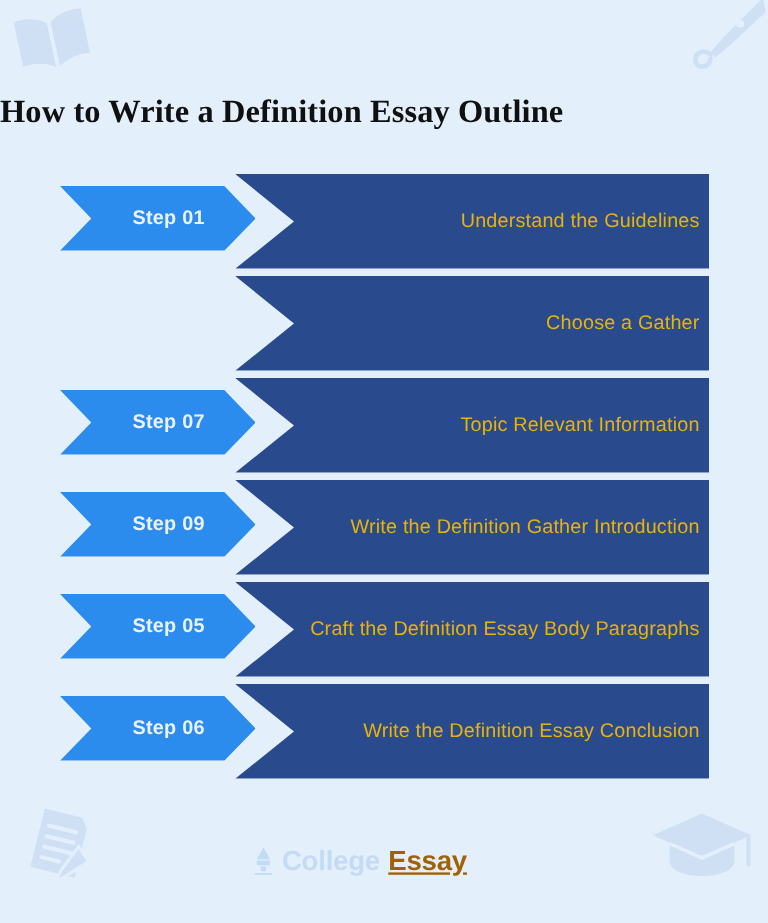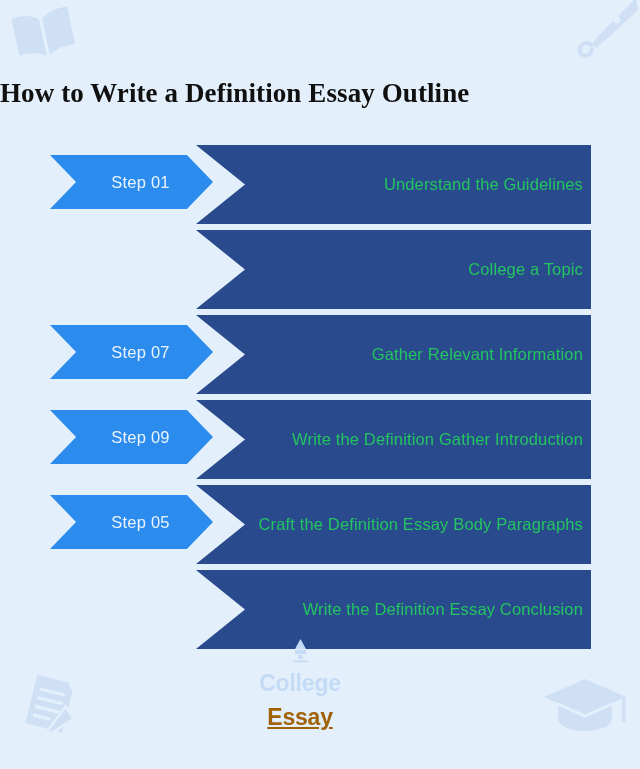--- a/index.html
+++ b/index.html
@@ -60,21 +60,21 @@
     -webkit-clip-path: polygon(0 0, 100% 0, 100% 100%, 0 100%, 12.4% 50%);
     clip-path: polygon(0 0, 100% 0, 100% 100%, 0 100%, 12.4% 50%);
     display: flex;
     align-items: center;
     justify-content: flex-end;
     box-sizing: border-box;
     padding-right: 8px;
   }
 
   .dark-label {
-    color: #22c55e;
+    color: #eab308;
     font-size: 16.5px;
     letter-spacing: 0.15px;
     white-space: nowrap;
   }
 
   .light-chevron {
     position: absolute;
     left: 50px;
     top: 15px;
     width: 163px;
@@ -88,32 +88,32 @@
     box-sizing: border-box;
     padding-left: 22px;
     padding-right: 4px;
   }
 
   .light-label {
     color: #eaf3fd;
     font-size: 16.5px;
     letter-spacing: 0.2px;
     white-space: nowrap;
+    font-weight: bold;
   }
 
   .logo {
     position: absolute;
     bottom: 38px;
     left: 0;
     width: 600px;
     display: flex;
     align-items: center;
     justify-content: center;
     gap: 7px;
-    flex-direction: column;
   }
   .logo-text {
     font-size: 23px;
     font-weight: bold;
     letter-spacing: -0.2px;
   }
   .logo-college { color: #c3dbf5; }
   .logo-essay   { color: #a16207; text-decoration: underline; }
 </style>
 </head>
@@ -177,27 +177,27 @@
     <div class="dark-bar">
       <span class="dark-label">Understand the Guidelines</span>
     </div>
     <div class="light-chevron">
       <span class="light-label">Step 01</span>
     </div>
   </div>
 
   <div class="step-row">
     <div class="dark-bar">
-      <span class="dark-label">College a Topic</span>
-    </div>
-  </div>
-
-  <div class="step-row">
-    <div class="dark-bar">
-      <span class="dark-label">Gather Relevant Information</span>
+      <span class="dark-label">Choose a Gather</span>
+    </div>
+  </div>
+
+  <div class="step-row">
+    <div class="dark-bar">
+      <span class="dark-label">Topic Relevant Information</span>
     </div>
     <div class="light-chevron">
       <span class="light-label">Step 07</span>
     </div>
   </div>
 
   <div class="step-row">
     <div class="dark-bar">
       <span class="dark-label">Write the Definition Gather Introduction</span>
     </div>
@@ -211,20 +211,23 @@
       <span class="dark-label">Craft the Definition Essay Body Paragraphs</span>
     </div>
     <div class="light-chevron">
       <span class="light-label">Step 05</span>
     </div>
   </div>
 
   <div class="step-row">
     <div class="dark-bar">
       <span class="dark-label">Write the Definition Essay Conclusion</span>
+    </div>
+    <div class="light-chevron">
+      <span class="light-label">Step 06</span>
     </div>
   </div>
 
 </div>
 
 <div class="logo">
   <svg width="17" height="24" viewBox="0 0 17 24">
     <g fill="#c3dbf5">
       <path d="M8.5 0 L14 10 L3 10 Z"></path>
       <rect x="3" y="11" width="11" height="4" rx="0.8"></rect>

